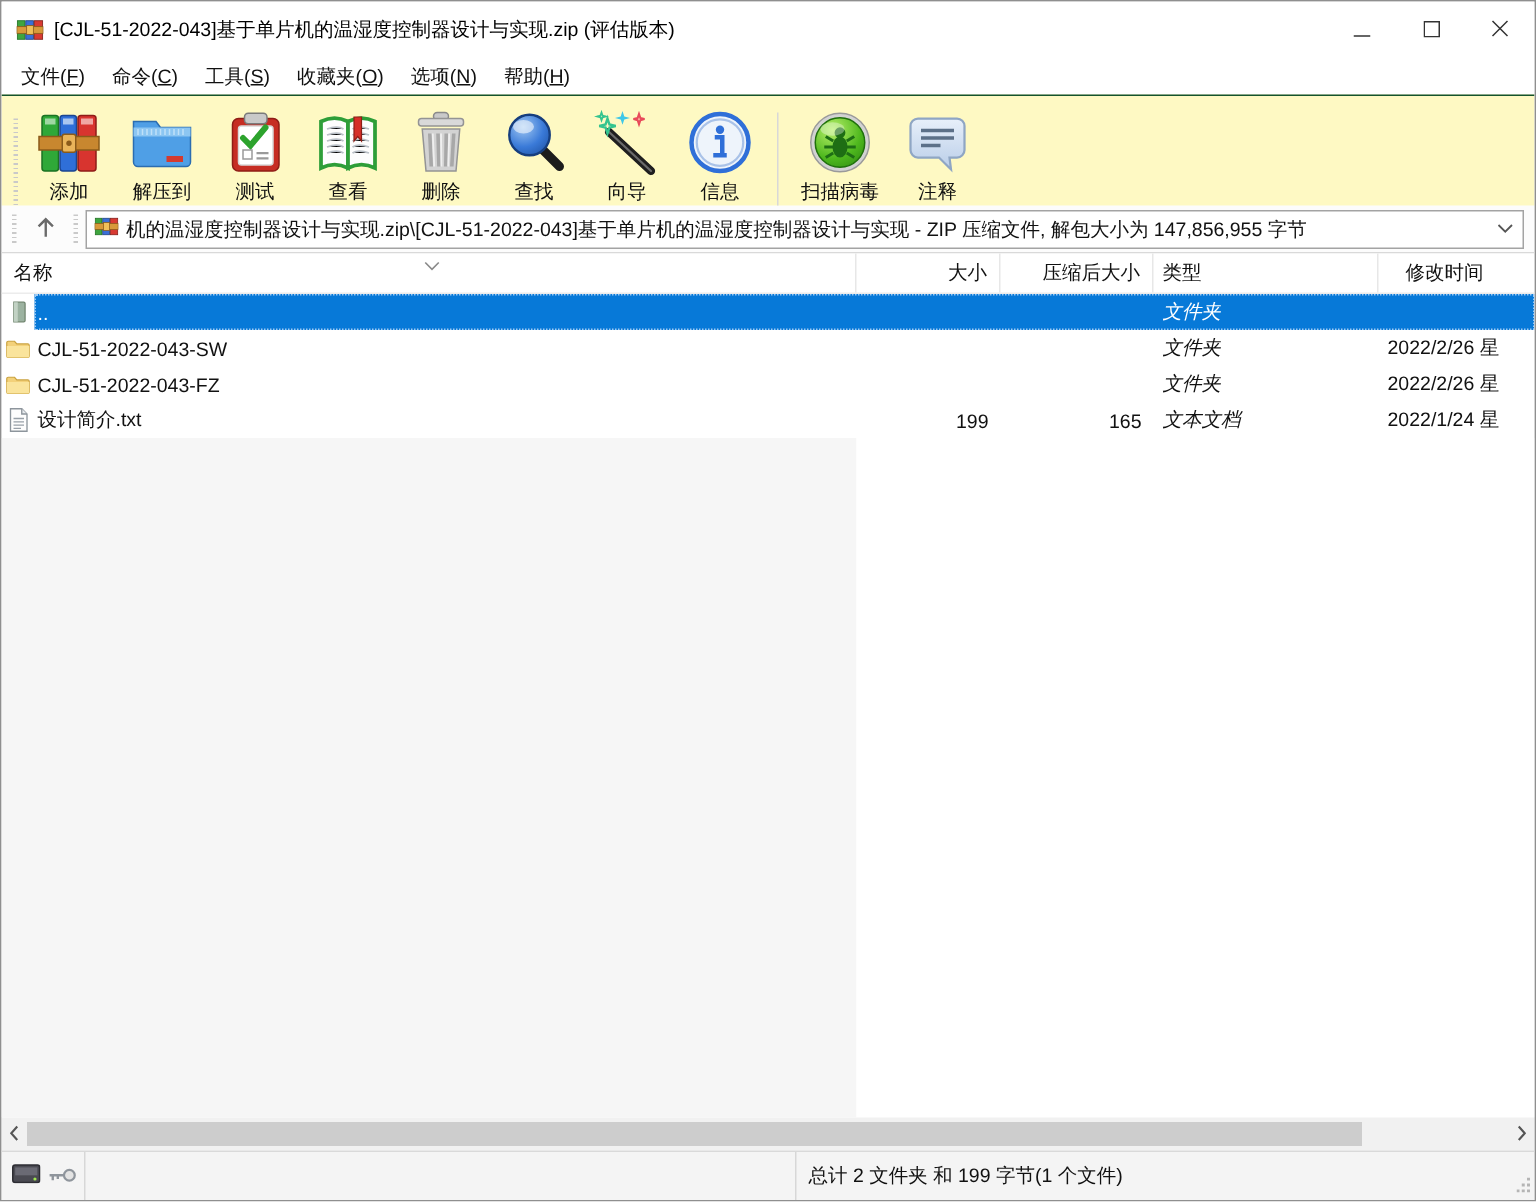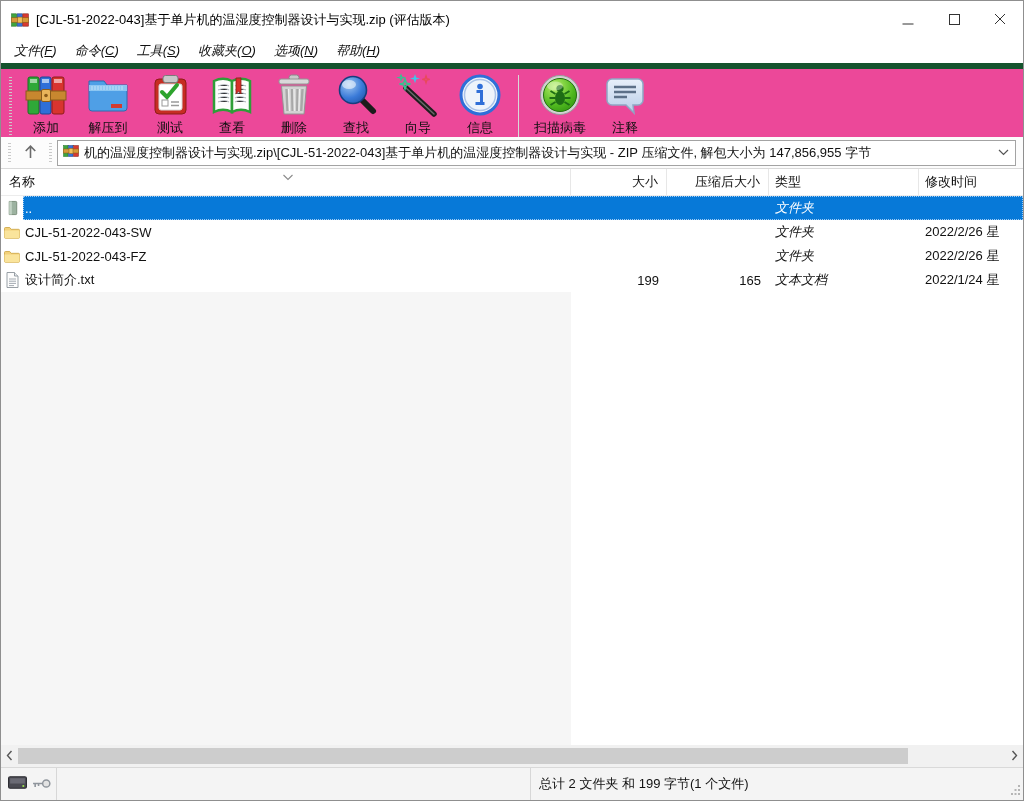--- a/index.html
+++ b/index.html
@@ -9,25 +9,25 @@
 
   
   .titlebar { height:38px; display:flex; align-items:center; padding-left:10px; background:#fff; flex:0 0 auto; }
   .titlebar .appicon { display:flex; margin-right:7px; }
   .title-text { flex:1; font-size:13px; color:#000; white-space:nowrap; overflow:hidden; }
   .wincontrols { display:flex; height:38px; }
   .wbtn { width:46px; height:38px; display:flex; align-items:center; justify-content:center; }
 
   
   .menubar { height:24px; display:flex; align-items:center; padding-left:4px; background:#fff; flex:0 0 auto; }
-  .menu-item { padding:2px 9px; white-space:nowrap;font-style:italic; }
+  .menu-item { padding:2px 9px; white-space:nowrap; }
   .menu-item .u { text-decoration:underline; }
 
   
-  .toolbar { height:74px; display:flex; align-items:center; padding-left:8px; background:#ec4899; border-top:6px solid #14532d; flex:0 0 auto; position:relative; }
+  .toolbar { height:74px; display:flex; align-items:flex-end; padding-left:8px; background:#fef9c3; border-top:1px solid #14532d; flex:0 0 auto; position:relative; }
   .grip-v { width:3px; height:58px; margin:6px 3px 0 0; background:repeating-linear-gradient(#c9c9c9 0 1px, transparent 1px 3px); }
   .tbtn { display:flex; flex-direction:column; align-items:center; padding:3px 8px 0; min-width:52px; }
   .tbtn .ticon { width:46px; height:46px; display:flex; align-items:center; justify-content:center; }
   .tbtn .tlabel { font-size:13px; margin-top:1px; white-space:nowrap; }
   .tsep { width:1px; height:62px; background:#d8d8d8; margin:5px 7px 0 7px; }
 
   
   .addressrow { height:32px; display:flex; align-items:center; background:#fcfcfc; border-bottom:1px solid #d9d9d9; padding:0 7px; flex:0 0 auto; }
   .grip-a { width:3px; height:20px; background:repeating-linear-gradient(#c9c9c9 0 1px, transparent 1px 3px); }
   .upbtn { width:30px; height:26px; display:flex; align-items:center; justify-content:center; margin:0 4px; }
@@ -35,21 +35,21 @@
   .combo-text { flex:1; font-size:13px; white-space:nowrap; overflow:hidden; }
   .combo-arrow { width:14px; display:flex; justify-content:center; }
 
   
   .headers { height:27px; display:flex; align-items:flex-end; background:#fff; border-bottom:1px solid #ececec; position:relative; flex:0 0 auto; }
   .hcell { height:100%; display:flex; align-items:center; border-right:1px solid #e7e7e7; font-size:13px; color:#111; }
   .h-name { width:570px; padding-left:8px; }
   .h-size { width:96px; justify-content:flex-end; padding-right:8px; }
   .h-packed { width:102px; justify-content:flex-end; padding-right:8px; }
   .h-type { width:150px; padding-left:6px;margin-top:42px; }
-  .h-mod { flex:1; padding-left:6px; border-right:none; }
+  .h-mod { flex:1; padding-left:6px; border-right:none;margin-left:12px; }
   .sortmark { position:absolute; left:281px; top:0; }
 
   
   .list { flex:1 1 auto; display:flex; flex-direction:column; background:#fff; overflow:hidden; }
   .frow { height:24px; display:flex; align-items:center; flex:0 0 auto; }
   .cell-icon { width:22px; display:flex; justify-content:center; align-items:center; flex:0 0 auto; }
   .row-main { flex:1; height:100%; display:flex; align-items:center; }
   .c-name { width:548px; padding-left:2px; white-space:nowrap; overflow:hidden; }
   .c-size { width:96px; text-align:right; padding-right:8px; }
   .c-packed { width:102px; text-align:right; padding-right:8px; }

